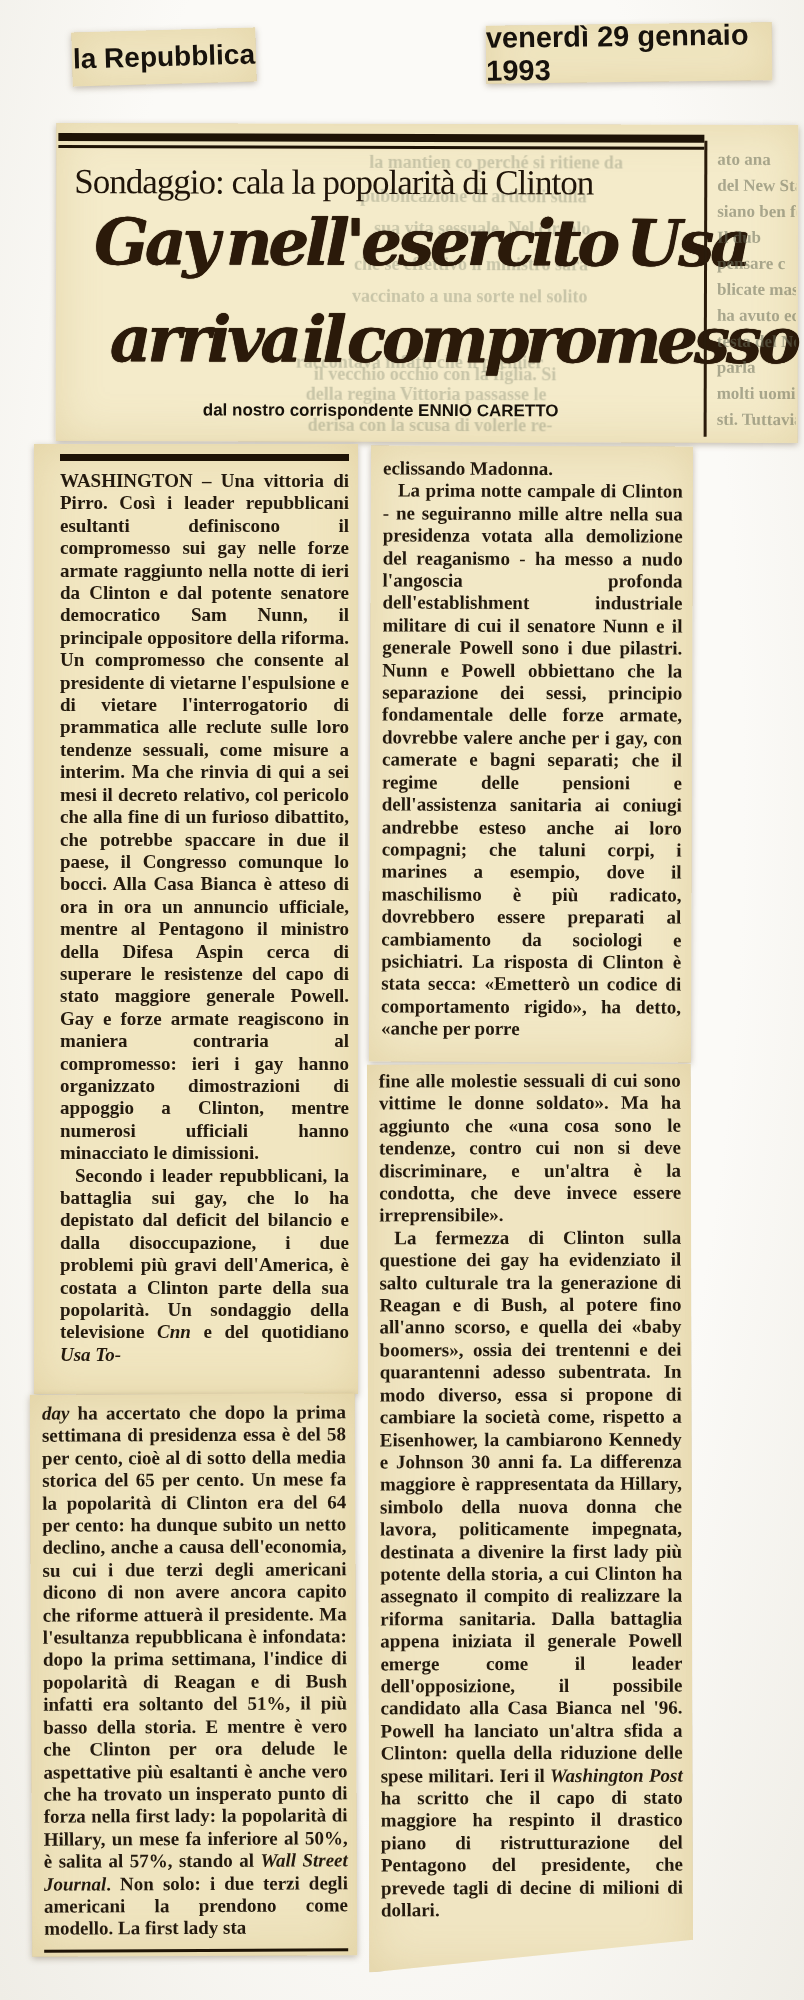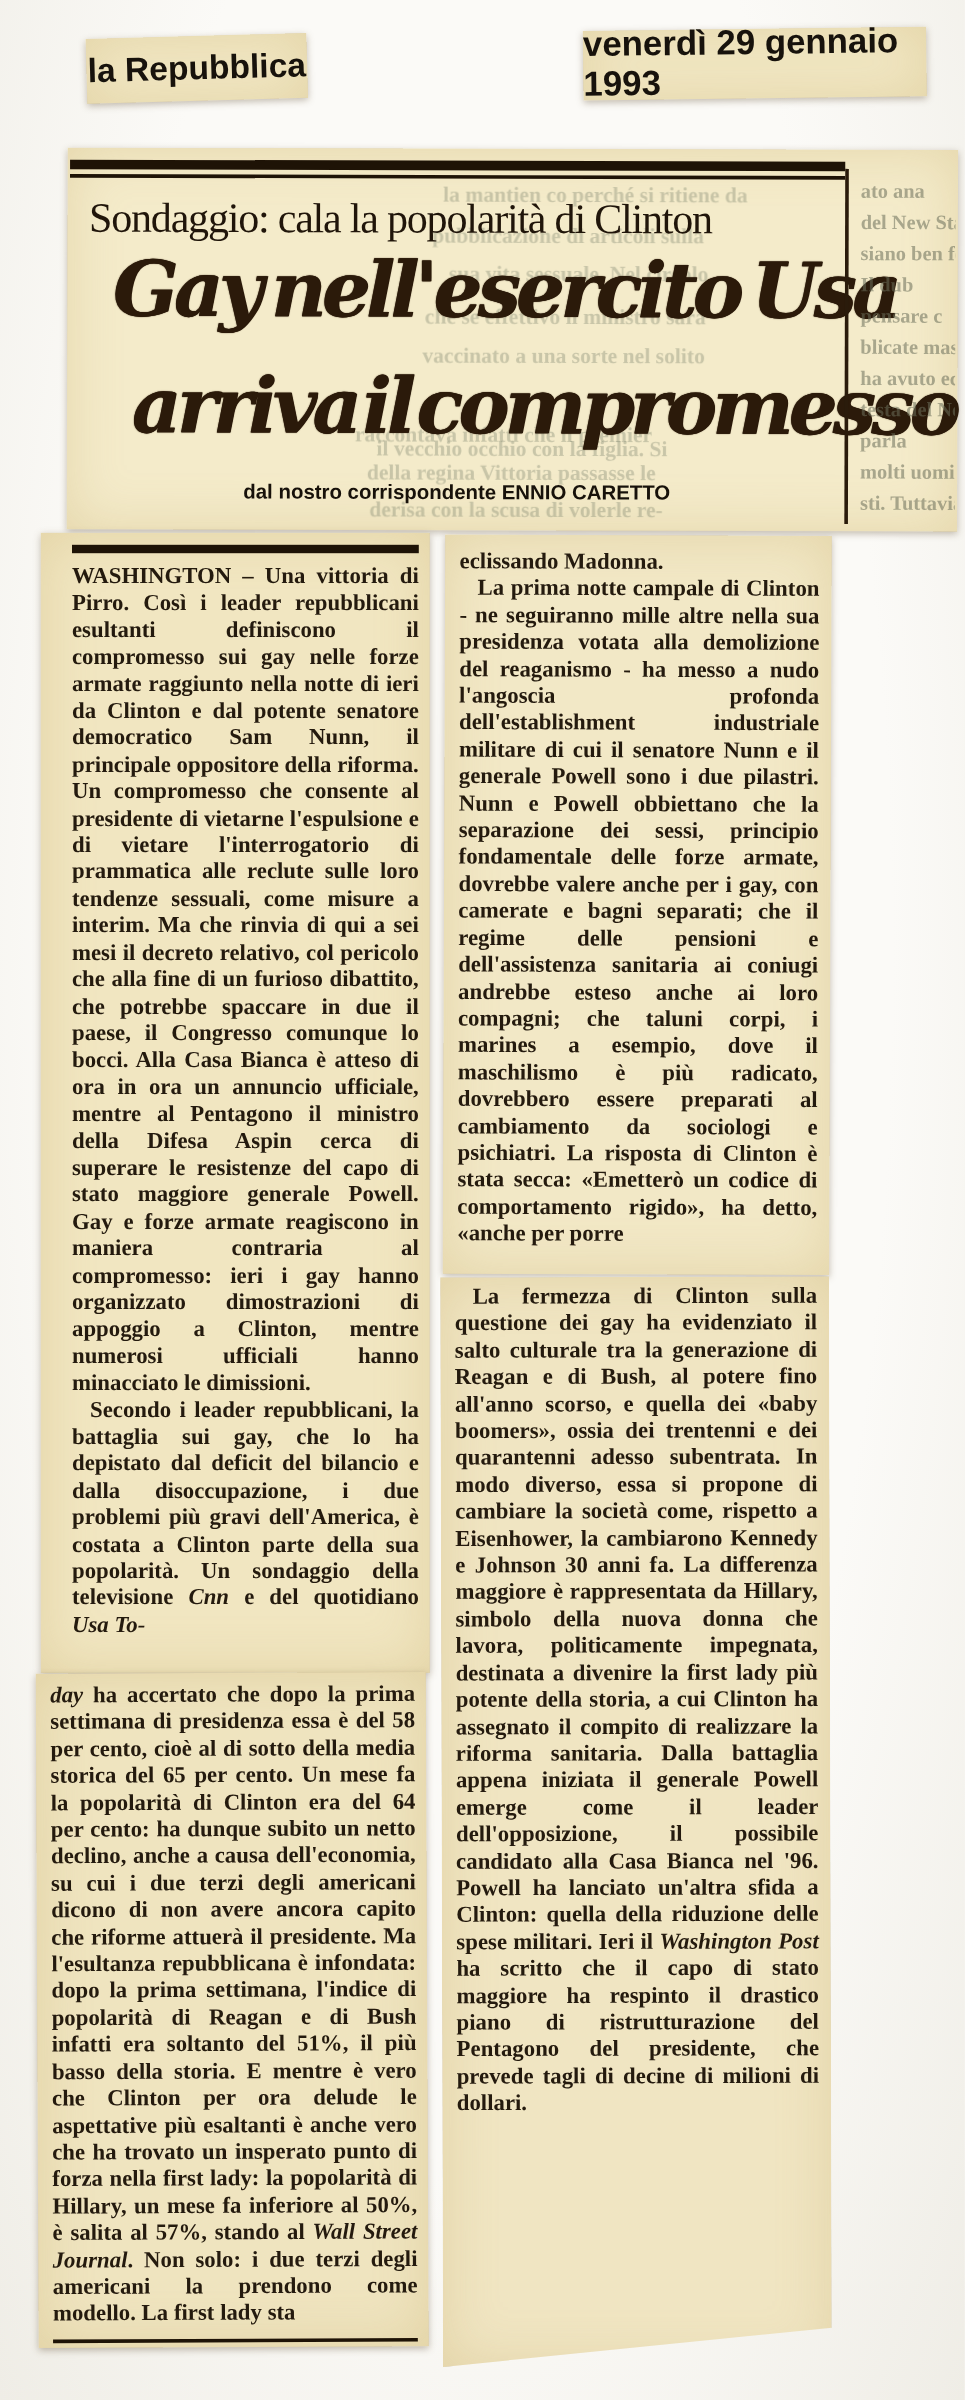--- a/index.html
+++ b/index.html
@@ -118,17 +118,18 @@
 
   <div id="right-a" class="clip bodyclip pad-box">
     <div>
         <p class="cont">eclissando Madonna.</p>
         <p>La prima notte campale di Clinton - ne seguiranno mille altre nella sua presidenza votata alla demolizione del reaganismo - ha messo a nudo l'angoscia profonda dell'establishment industriale militare di cui il senatore Nunn e il generale Powell sono i due pilastri. Nunn e Powell obbiettano che la separazione dei sessi, principio fondamentale delle forze armate, dovrebbe valere anche per i gay, con camerate e bagni separati; che il regime delle pensioni e dell'assistenza sanitaria ai coniugi andrebbe esteso anche ai loro compagni; che taluni corpi, i marines a esempio, dove il maschilismo è più radicato, dovrebbero essere preparati al cambiamento da sociologi e psichiatri. La risposta di Clinton è stata secca: «Emetterò un codice di comportamento rigido», ha detto, «anche per porre</p>
       </div>
   </div>
 
   <div id="right-b" class="clip bodyclip pad-box">
     <div>
+        <p class="cont">fine alle molestie sessuali di cui sono vittime le donne soldato». Ma ha aggiunto che «una cosa sono le tendenze, contro cui non si deve discriminare, e un'altra è la condotta, che deve invece essere irreprensibile».</p>
         <p>La fermezza di Clinton sulla questione dei gay ha evidenziato il salto culturale tra la generazione di Reagan e di Bush, al potere fino all'anno scorso, e quella dei «baby boomers», ossia dei trentenni e dei quarantenni adesso subentrata. In modo diverso, essa si propone di cambiare la società come, rispetto a Eisenhower, la cambiarono Kennedy e Johnson 30 anni fa. La differenza maggiore è rappresentata da Hillary, simbolo della nuova donna che lavora, politicamente impegnata, destinata a divenire la first lady più potente della storia, a cui Clinton ha assegnato il compito di realizzare la riforma sanitaria. Dalla battaglia appena iniziata il generale Powell emerge come il leader dell'opposizione, il possibile candidato alla Casa Bianca nel '96. Powell ha lanciato un'altra sfida a Clinton: quella della riduzione delle spese militari. Ieri il <i>Washington Post</i> ha scritto che il capo di stato maggiore ha respinto il drastico piano di ristrutturazione del Pentagono del presidente, che prevede tagli di decine di milioni di dollari.</p>
       </div>
   </div>
 
 </div>
 
 </body></html>

